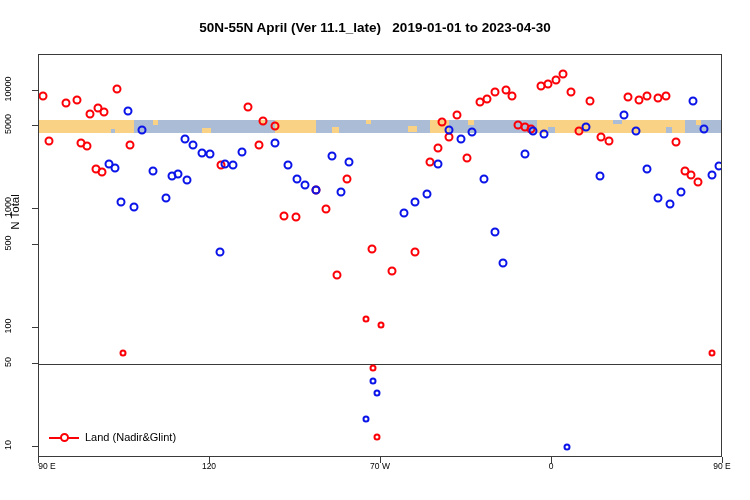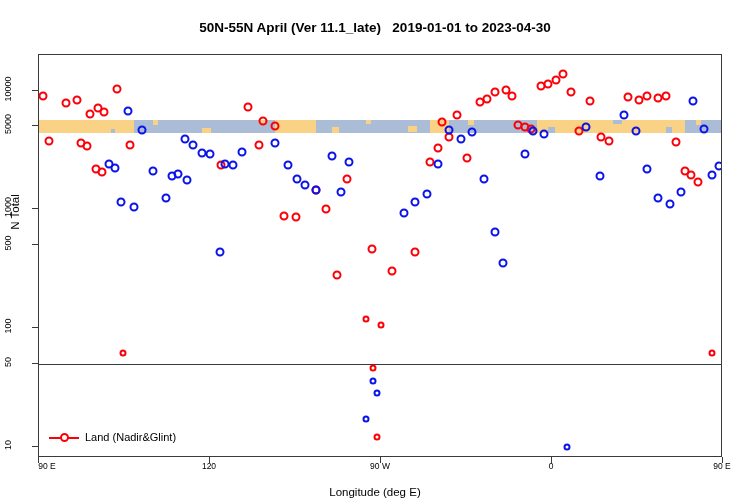--- a/index.html
+++ b/index.html
@@ -182,21 +182,20 @@
   .ocean-color { color: #0b14e8; }
 </style>
 </head>
 <body>
 
 <div id="figure">
 
   <div id="chart-title">50N-55N April (Ver 11.1_late)   2019-01-01 to 2023-04-30</div>
 
   <div id="ylabel">N Total</div>
-  <div id="xlabel">Longitude (deg E)</div>
 
   <div id="y-ticks">
       <div class="ytick-mark" style="top: 435.506px;"></div>
       <div class="ytick-label" style="top: 429.506px;">10</div>
       <div class="ytick-mark" style="top: 352.608px;"></div>
       <div class="ytick-label" style="top: 346.608px;">50</div>
       <div class="ytick-mark" style="top: 316.905px;"></div>
       <div class="ytick-label" style="top: 310.905px;">100</div>
       <div class="ytick-mark" style="top: 234.006px;"></div>
       <div class="ytick-label" style="top: 228.006px;">500</div>
@@ -206,21 +205,21 @@
       <div class="ytick-label" style="top: 109.405px;">5000</div>
       <div class="ytick-mark" style="top: 79.7025px;"></div>
       <div class="ytick-label" style="top: 73.7025px;">10000</div>
     </div>
   <div id="x-ticks">
       <div class="xtick-mark" style="left: 38px;"></div>
       <div class="xtick-label" style="left: 47px;">90 E</div>
       <div class="xtick-mark" style="left: 209px;"></div>
       <div class="xtick-label" style="left: 209px;">120</div>
       <div class="xtick-mark" style="left: 380px;"></div>
-      <div class="xtick-label" style="left: 380px;">90 W</div>
+      <div class="xtick-label" style="left: 380px;">70 W</div>
       <div class="xtick-mark" style="left: 551px;"></div>
       <div class="xtick-label" style="left: 551px;">0</div>
       <div class="xtick-mark" style="left: 722px;"></div>
       <div class="xtick-label" style="left: 722px;">90 E</div>
     </div>
 
   <div id="plot-area">
     <div id="ref-line" class="hline" style="top: 308.608px;"></div>
     <div id="map-strip" style="top: 65.4051px;">
         <div class="strip-seg strip-land" style="left: 0px; width: 95px;"></div>

